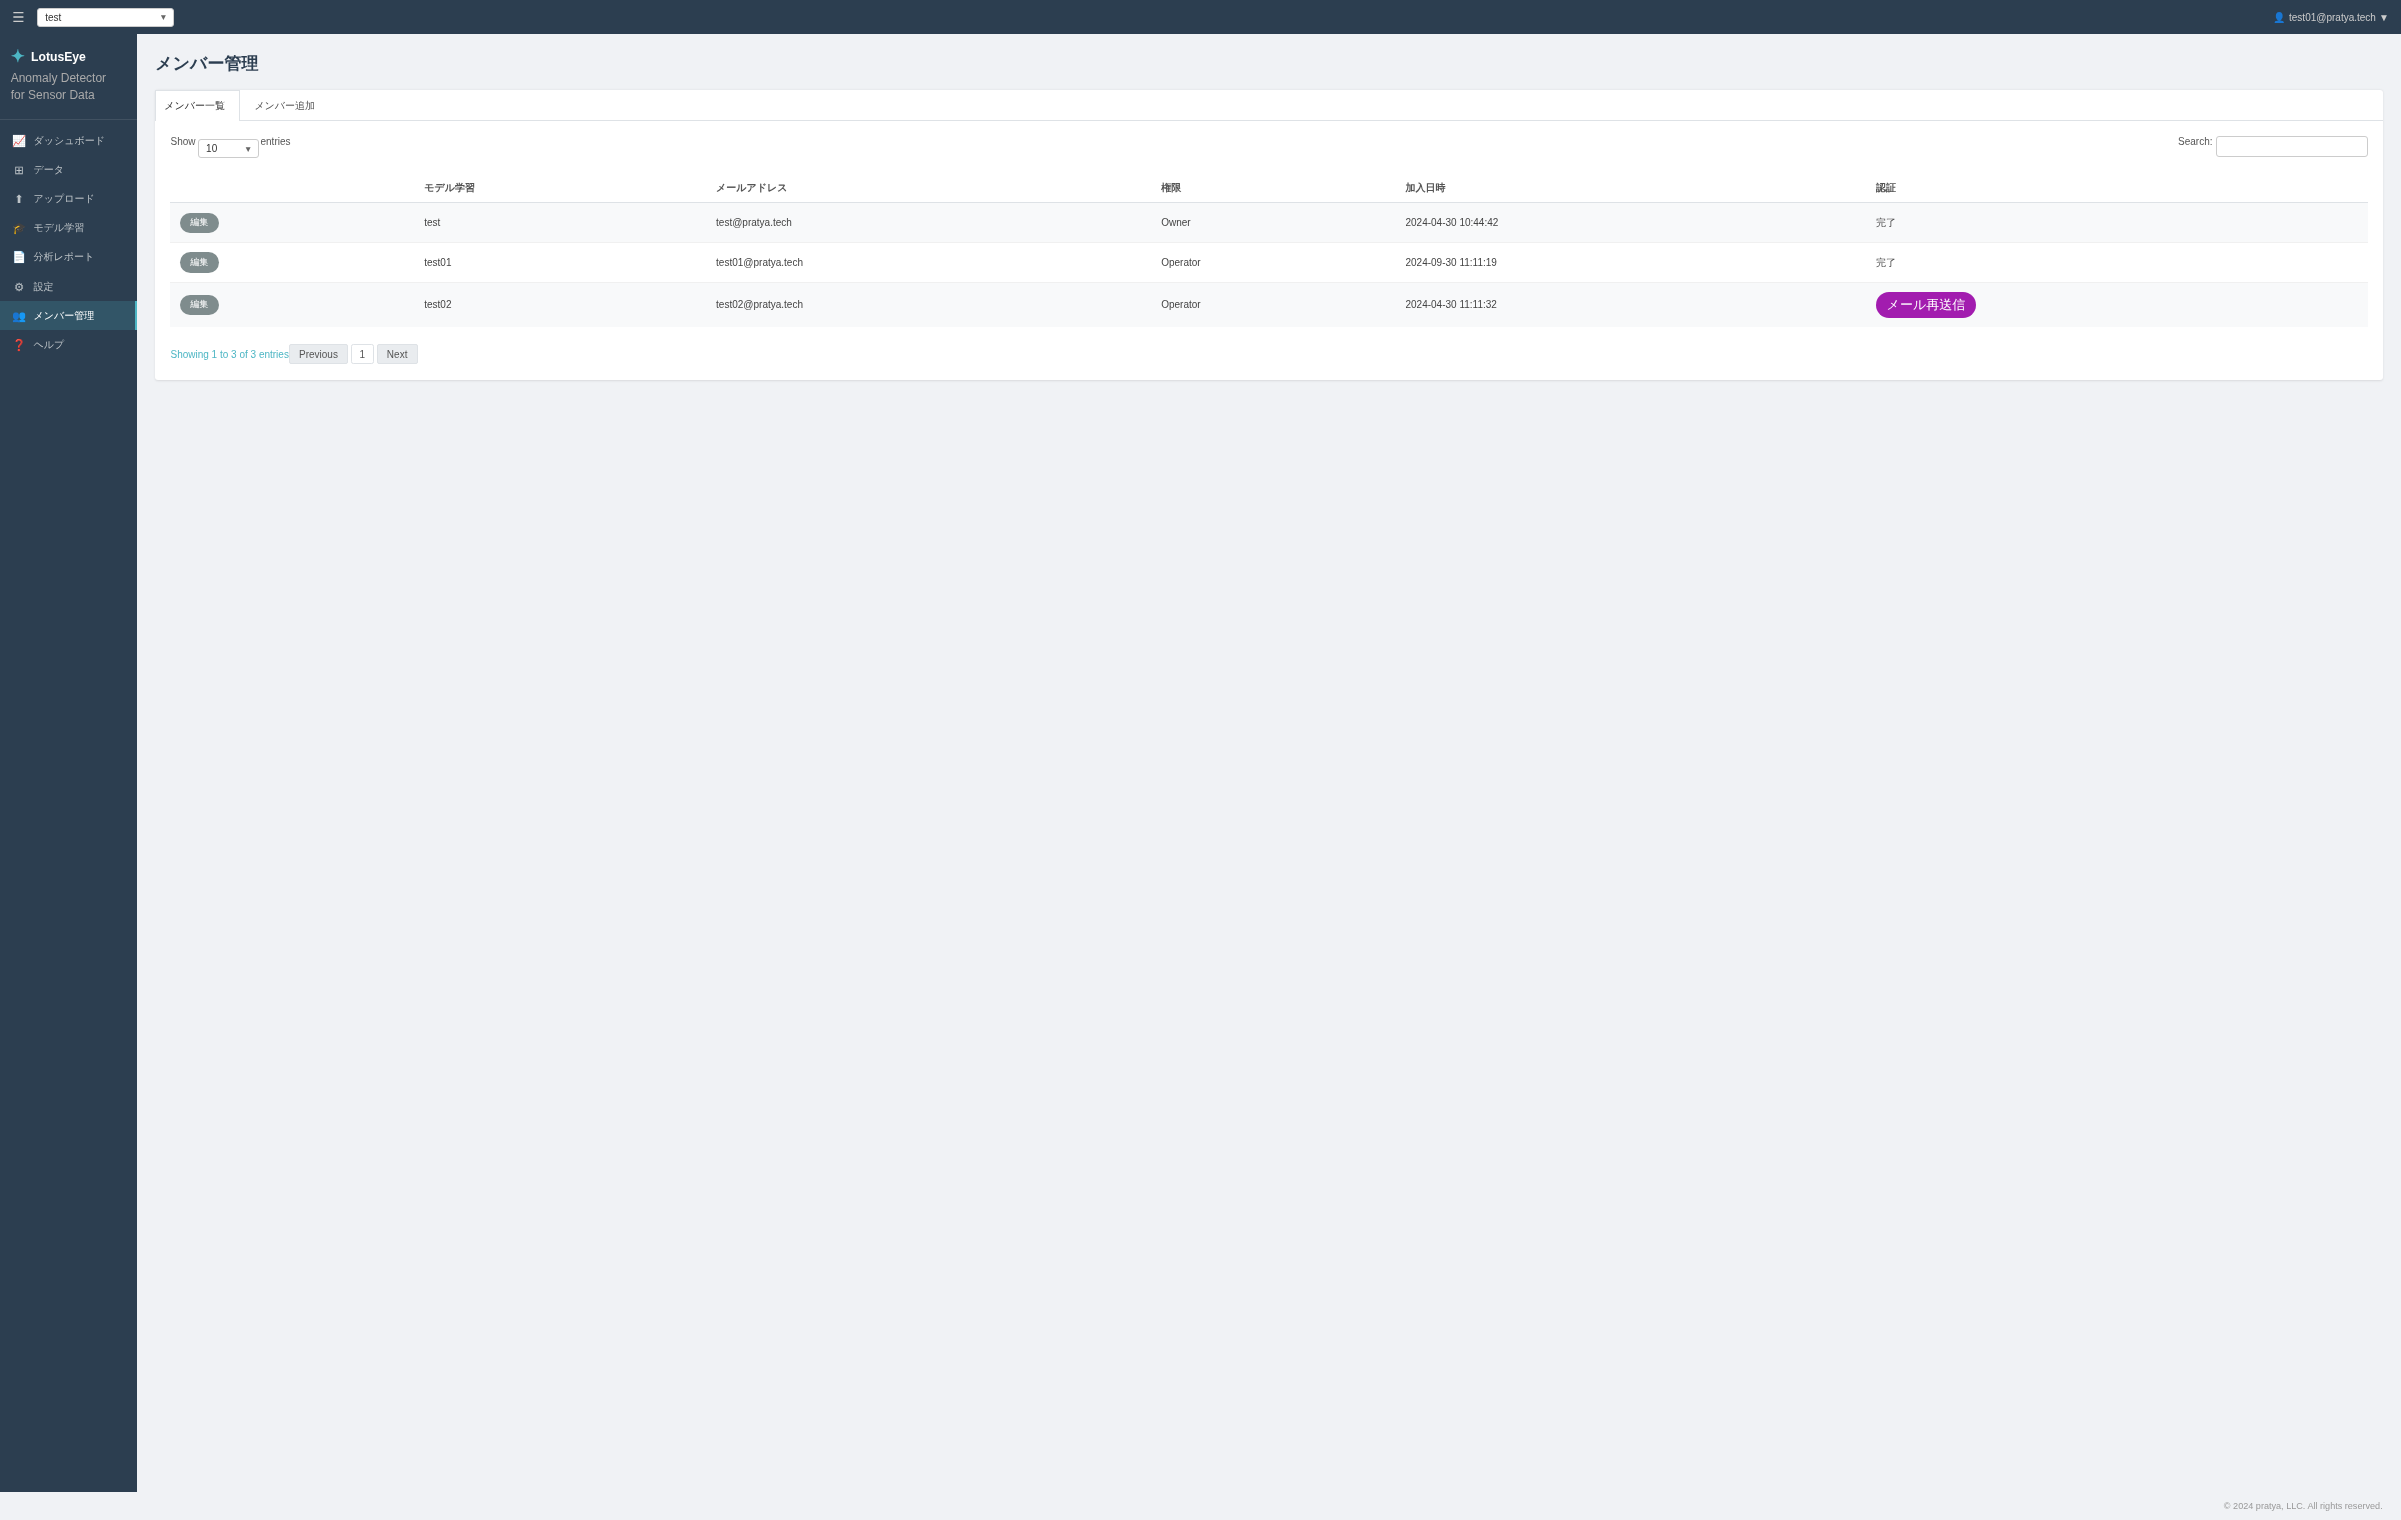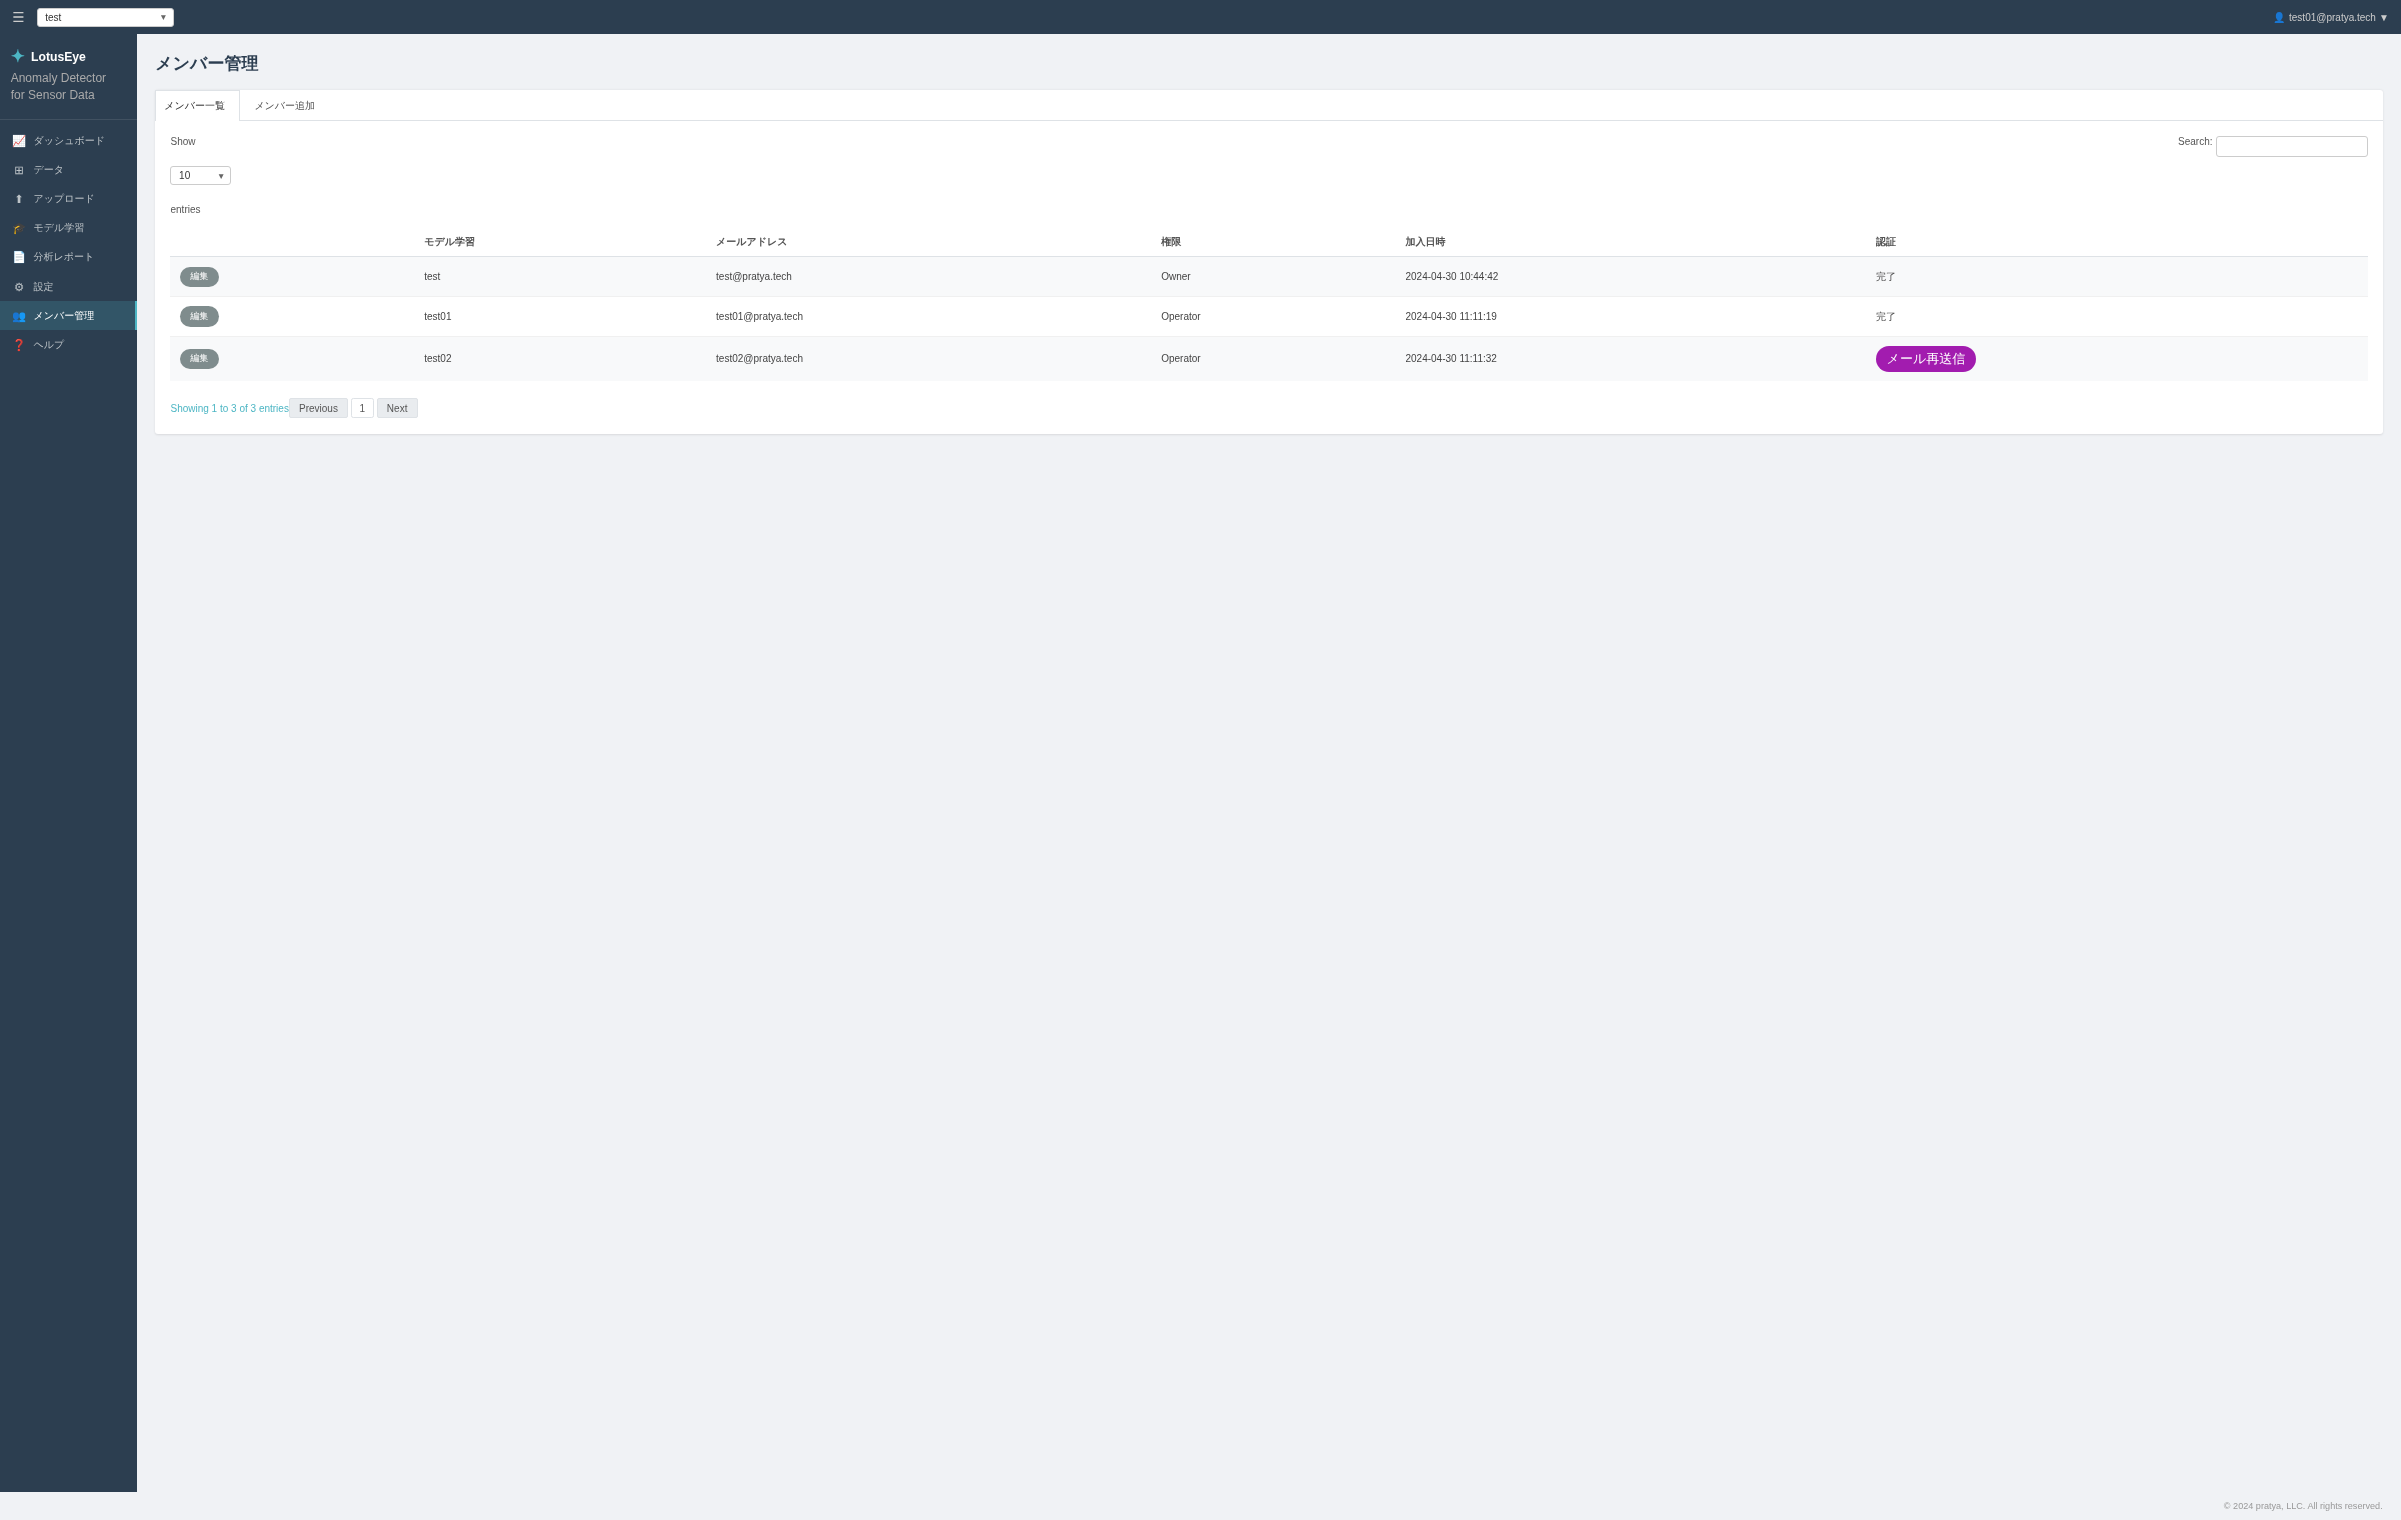--- a/index.html
+++ b/index.html
@@ -87,21 +87,21 @@
       border-bottom-color: white;
       color: #333;
       font-weight: 500;
       padding-left: 8px;
     }
 
     .card-body { padding: 15.2px; }
 
     
     .table-controls { display: flex; justify-content: space-between; align-items: flex-start; margin-bottom: 12.2px; }
-    .show-entries { display: flex; flex-direction: column; gap: 16px; }
+    .show-entries { display: flex; flex-direction: row; gap: 2px; }
     .show-label { font-size: 10px; color: #555; }
     .entries-label { font-size: 10px; color: #555; }
     .show-select-wrapper { position: relative; display: inline-block; margin: 3px 0; }
     .show-select {
       border: 0.8px solid #ccc;
       border-radius: 3px;
       padding: 3px 21.3px 3px 7.6px;
       font-size: 10px;
       color: #333;
       appearance: none;
@@ -314,21 +314,21 @@
         完了
       </td>
     </tr>
               <tr>
       <td>
         <button class="edit-btn">編集</button>
       </td>
       <td>test01</td>
       <td>test01@pratya.tech</td>
       <td>Operator</td>
-      <td>2024-04-30 11:11:19</td>
+      <td>2024-09-30 11:11:19</td>
       <td>
         完了
       </td>
     </tr>
               <tr>
       <td>
         <button class="edit-btn">編集</button>
       </td>
       <td>test02</td>
       <td>test02@pratya.tech</td>

